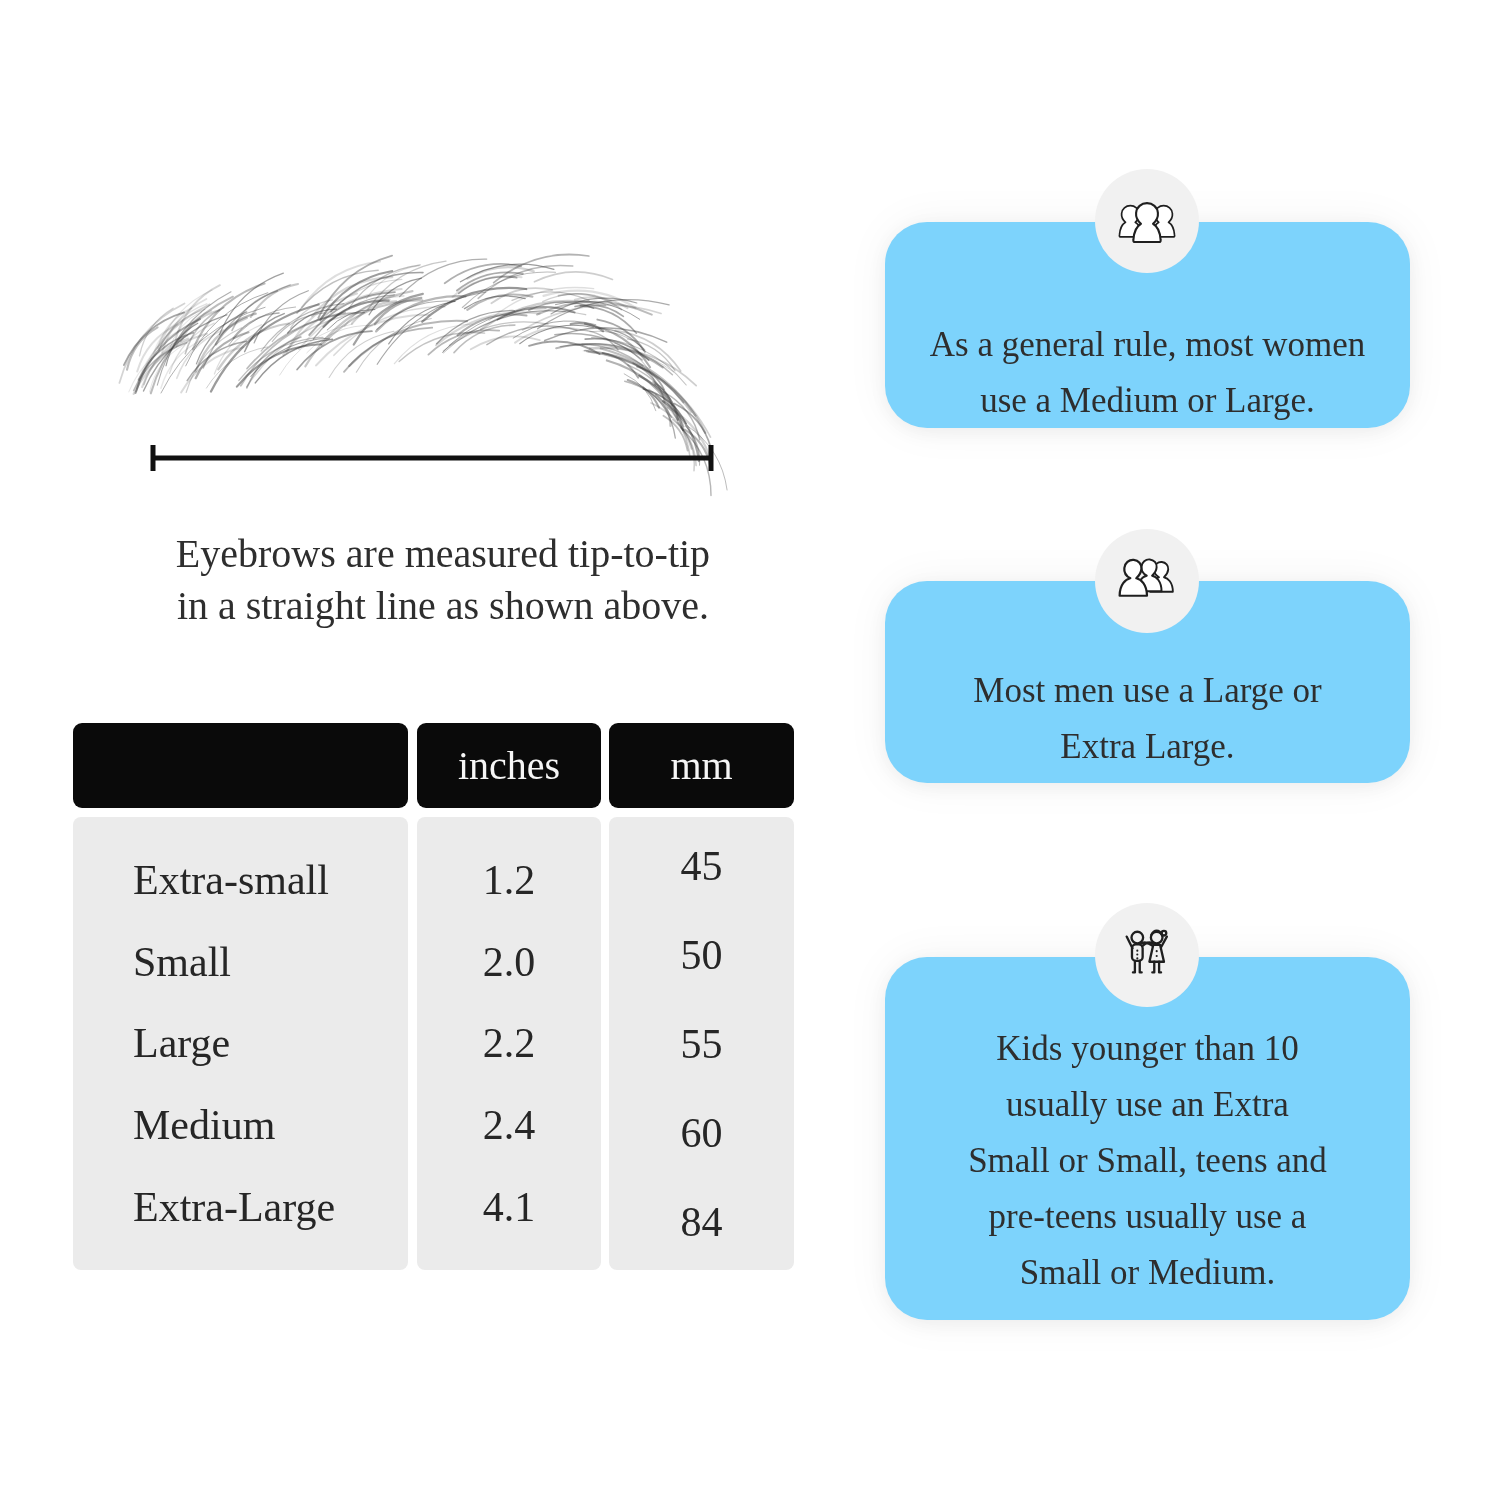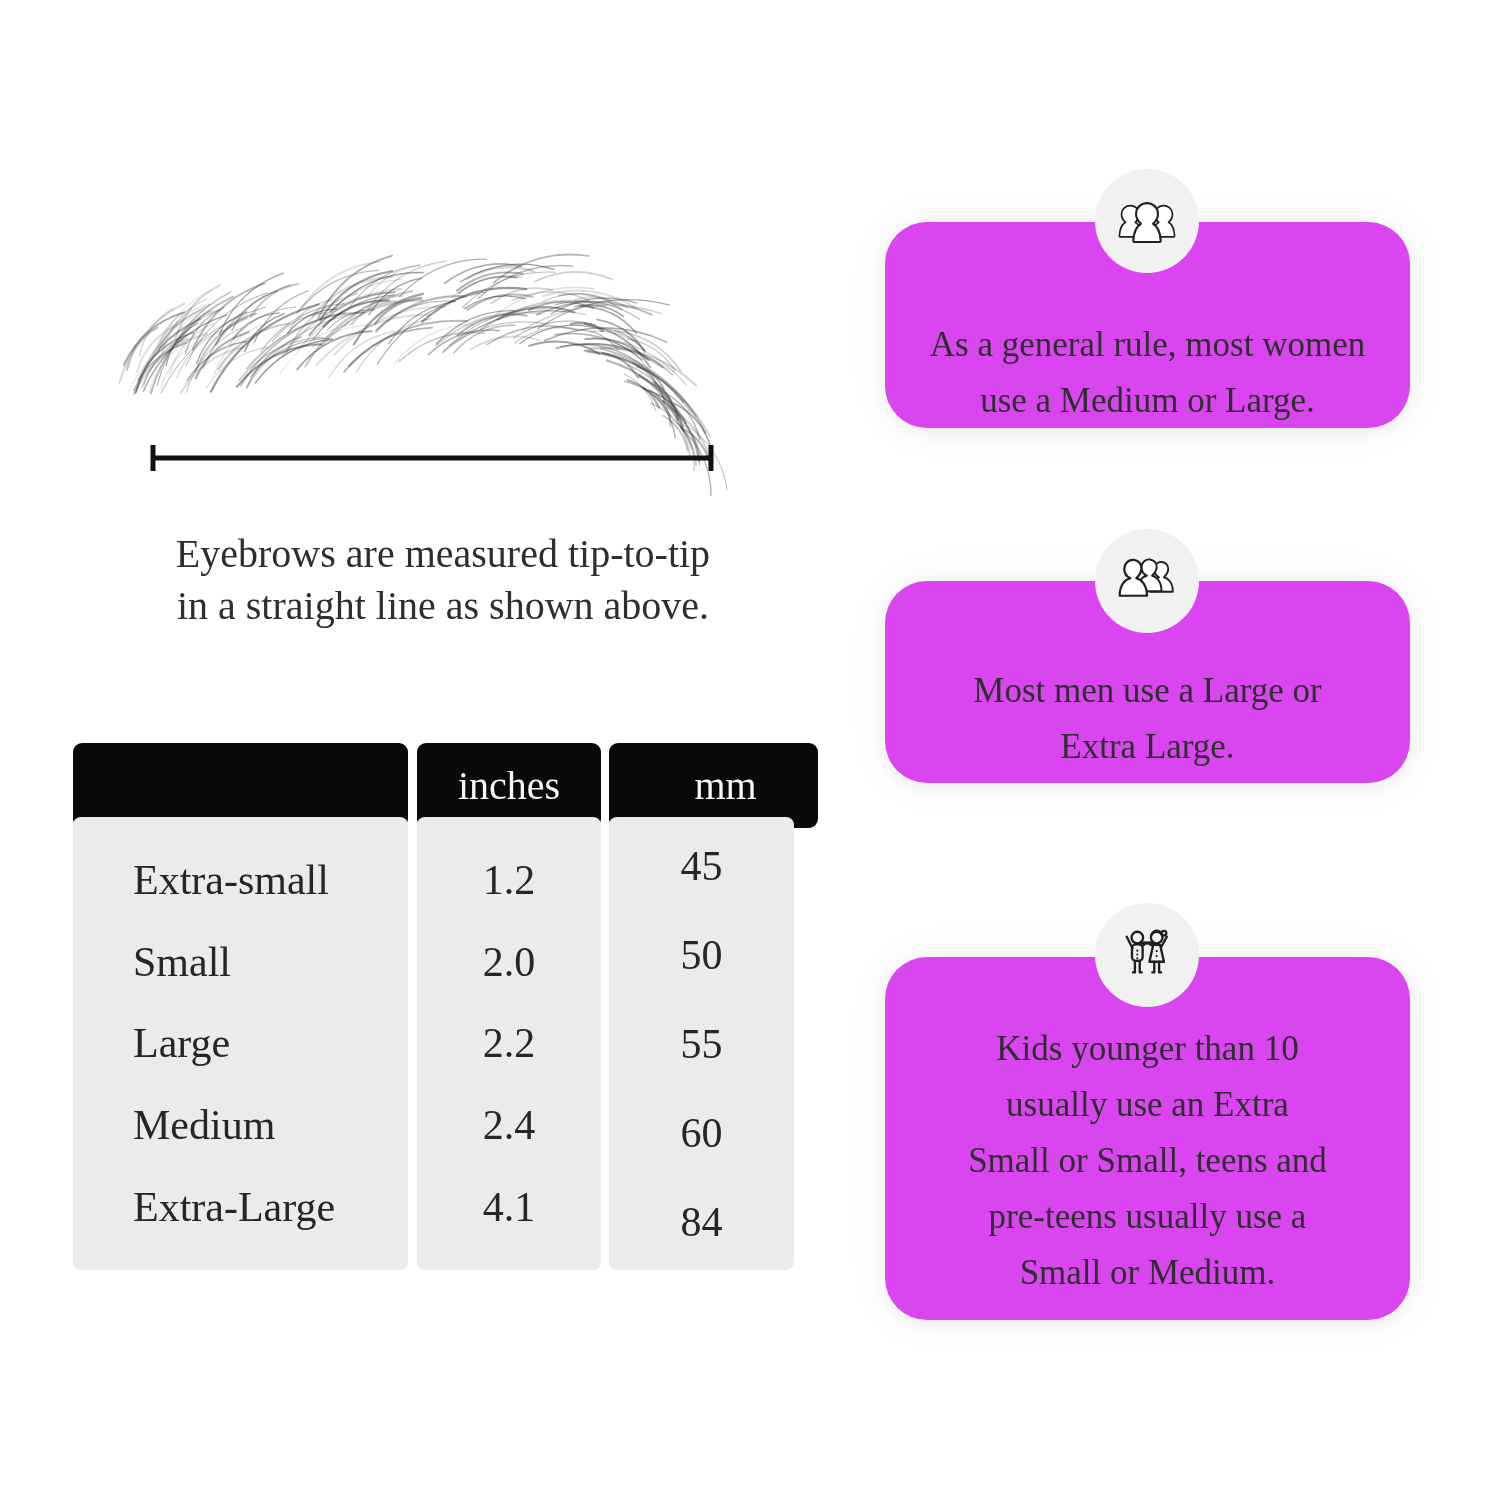--- a/index.html
+++ b/index.html
@@ -12,38 +12,38 @@
   #brow-svg{position:absolute;left:110px;top:232px;width:620px;height:215px;overflow:visible;}
   #ruler-svg{position:absolute;left:146px;top:442px;width:572px;height:34px;}
   #measure-caption{
     position:absolute;left:90px;top:520px;width:690px;margin:8px;
     font-size:40px;line-height:52px;text-align:center;white-space:pre-line;color:#2e2e2e;
   }
   
   .hdr{
     position:absolute;top:723px;height:85px;background:#0a0a0a;border-radius:9px;
     display:flex;align-items:center;justify-content:center;
-    color:#f6f6f6;font-size:40px;margin-top:20px;
+    color:#f6f6f6;font-size:40px;
   }
   #hdr-size{left:73px;width:335px;}
   #hdr-inches{left:417px;width:184px;}
-  #hdr-mm{left:609px;width:185px;padding-left:24px;}
+  #hdr-mm{left:609px;width:185px;}
   .colbody{
     position:absolute;top:817px;height:453px;background:#ebebeb;border-radius:8px;
     display:flex;flex-direction:column;box-sizing:border-box;padding:22px 0;text-align:right;
   }
   #col-size{left:73px;width:335px;}
   #col-inches{left:417px;width:184px;}
   #col-mm{left:609px;width:185px;gap:36px;}
   .cell{flex:1;display:flex;align-items:center;font-size:42px;color:#262626;}
   #col-size .cell{padding-left:60px;}
   #col-inches .cell,#col-mm .cell{justify-content:center;}
   
   .card{
-    position:absolute;left:885px;width:525px;background:#d946ef;border-radius:42px;
+    position:absolute;left:885px;width:525px;background:#7dd3fc;border-radius:42px;
     box-shadow:0 4px 18px rgba(0,0,0,0.05),0 0 45px rgba(0,0,0,0.05);
     box-sizing:border-box;display:flex;justify-content:center;
   }
   #card-women{top:222px;height:206px;padding-top:95px;}
   #card-men{top:581px;height:202px;padding-top:82px;}
   #card-kids{top:957px;height:363px;padding-top:64px;}
   .card-text{
     margin:0;font-size:35px;line-height:56px;text-align:center;
     white-space:pre-line;color:#2e2e2e;
   }

